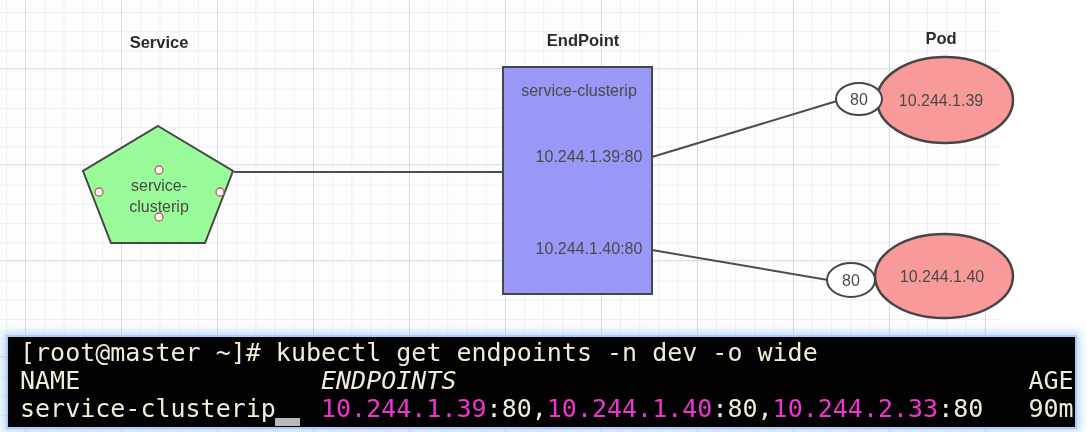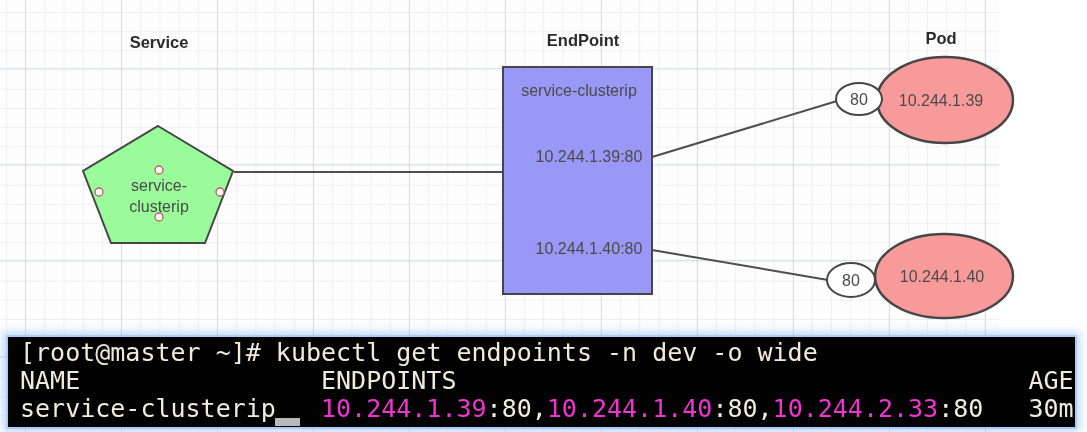--- a/index.html
+++ b/index.html
@@ -28,21 +28,21 @@
     position:absolute;left:8px;top:337px;width:1067px;height:90px;
     background:#020202;
     box-shadow:0 0 0 2px rgba(165,200,250,.85), 0 0 9px 5px rgba(140,185,250,.55);
     font-family:"DejaVu Sans Mono","Liberation Mono",monospace;
     font-size:25px;color:#f1ecda;
     padding:2px 4px 0 12px;box-sizing:border-box;
     overflow:hidden;
   }
   .tline{white-space:pre;height:28px;line-height:28px;}
   .c-name{display:inline-block;width:20ch;}
-  .c-endpoints{display:inline-block;width:47ch;}
+  .c-endpoints{display:inline-block;width:47ch;font-style:italic;}
   .c-gap{display:inline-block;width:3ch;}
   .ip{color:#ee35d0;}
   .cursor{position:absolute;left:calc(12px + 255px);top:81px;width:25px;height:8px;background:#b9b9b9;}
 </style>
 </head>
 <body>
 
 <div class="stage">
 
   <svg class="diagram" width="1087" height="335" viewBox="0 0 1087 335">
@@ -83,17 +83,17 @@
       <ellipse class="pod-shape" cx="944" cy="276" rx="69" ry="42" fill="#f99a9a"></ellipse>
       <text class="node-text mid" x="942" y="282">10.244.1.40</text>
       <ellipse class="shape" cx="851" cy="280" rx="24" ry="17" fill="#ffffff"></ellipse>
       <text class="node-text mid" x="851" y="286">80</text>
     </g>
   </svg>
 
   <div class="terminal">
     <div class="tline"><span>[root@master ~]# kubectl get endpoints -n dev -o wide</span></div>
     <div class="tline"><span class="c-name">NAME</span><span class="c-endpoints">ENDPOINTS</span><span>AGE</span></div>
-    <div class="tline"><span class="c-name">service-clusterip</span><span class="ip">10.244.1.39</span><span>:80,</span><span class="ip">10.244.1.40</span><span>:80,</span><span class="ip">10.244.2.33</span><span>:80</span><span class="c-gap"></span><span>30m</span></div>
+    <div class="tline"><span class="c-name">service-clusterip</span><span class="ip">10.244.1.39</span><span>:80,</span><span class="ip">10.244.1.40</span><span>:80,</span><span class="ip">10.244.2.33</span><span>:80</span><span class="c-gap"></span><span>90m</span></div>
     <div class="cursor"></div>
   </div>
 
 </div>
 
 </body></html>

